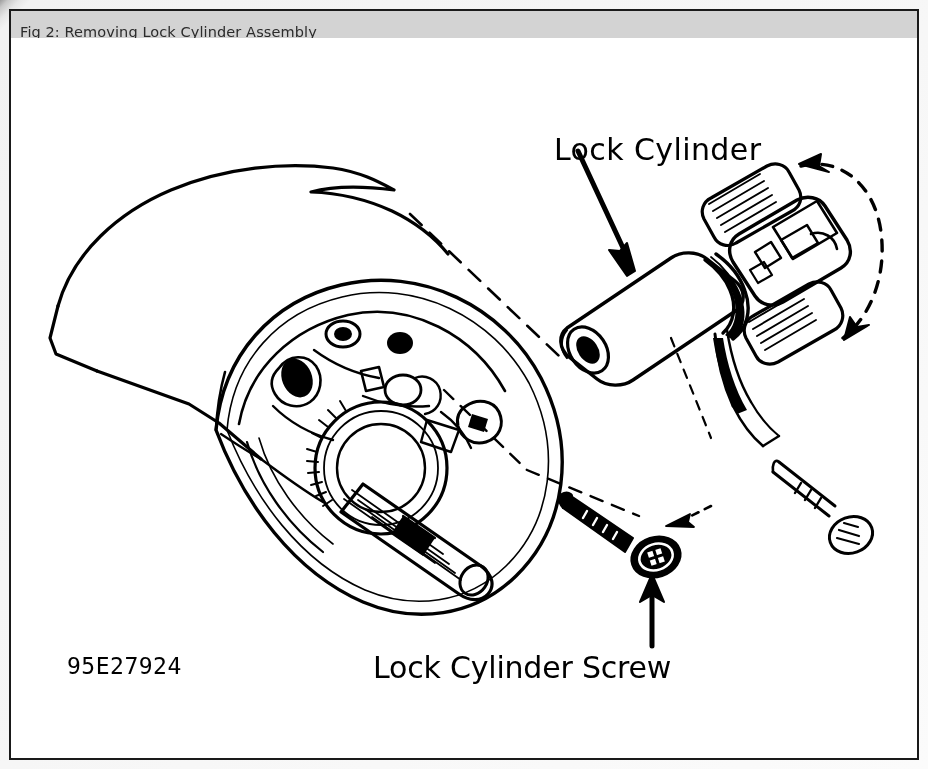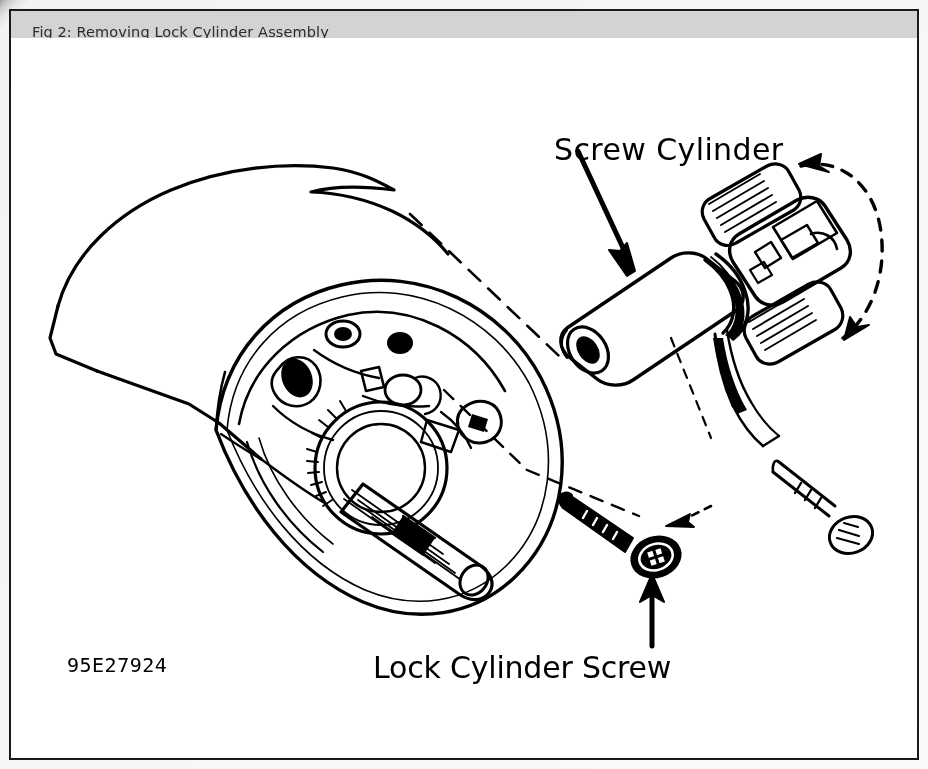--- a/index.html
+++ b/index.html
@@ -42,21 +42,21 @@
     position: absolute;
     left: 0;
     top: 0;
     width: 100%;
     height: 42px;
     background: #d3d3d3;
     border-bottom: 1px solid #1a1a1a;
     box-sizing: border-box;
     display: flex;
     align-items: center;
-    padding-left: 21px;
+    padding-left: 9px;
   }
   #titlebar .title-text {
     font-family: "DejaVu Sans", sans-serif;
     font-size: 14.5px;
     color: #2b2b2b;
     letter-spacing: 0.1px;
     white-space: nowrap;
   }
 
   
@@ -95,21 +95,21 @@
     top: 615px;
     font-family: "DejaVu Sans", sans-serif;
     font-size: 30px;
     font-weight: 400;
     letter-spacing: -0.2px;
   }
   #label-figure-id {
     left: 56px;
     top: 617px;
     font-family: "DejaVu Sans Mono", monospace;
-    font-size: 20px;
+    font-size: 23px;
     font-weight: 400;
     letter-spacing: 0.5px;
   }
 </style>
 </head>
 <body>
 
 <div id="viewport">
 
   <div id="panel">
@@ -391,21 +391,21 @@
           </g>
 
           <g>
             <path d="M700 468 L 676 480" stroke-width="2.6" stroke-dasharray="7 7"></path>
             <path d="M655 488 l 24 -12 l -2 8 l 6 5 Z" fill="#000000" stroke="#000000" stroke-width="1.8"></path>
           </g>
 
         </g>
       </svg>
 
-      <div class="fig-label" id="label-lock-cylinder">Screw Cylinder</div>
+      <div class="fig-label" id="label-lock-cylinder">Lock Cylinder</div>
 
       <div class="fig-label" id="label-lock-cylinder-screw">Lock Cylinder Screw</div>
 
       <div class="fig-label" id="label-figure-id">95E27924</div>
 
     </div>
   </div>
 </div>
 
 </body></html>

